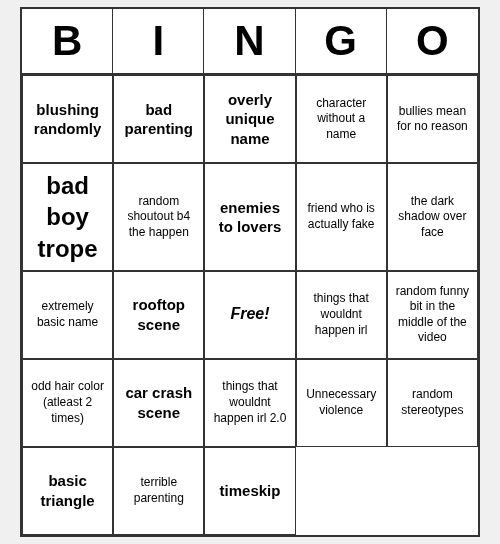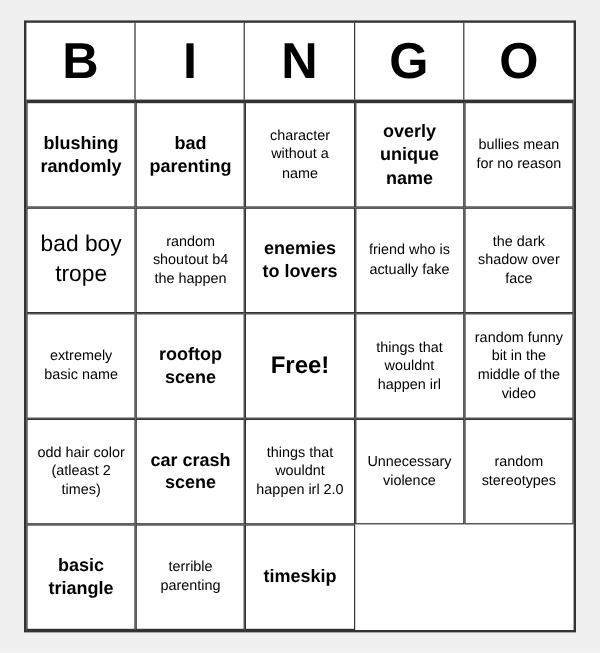--- a/index.html
+++ b/index.html
@@ -41,26 +41,27 @@
       min-height: 88px;
       display: flex;
       align-items: center;
       justify-content: center;
       text-align: center;
       padding: 6px;
       font-size: 12px;
       line-height: 1.3;
     }
     .bingo-cell.free {
-      font-size: 20px;
+      font-size: 16px;
       font-weight: bold;
+      font-style: italic;
     }
     .bingo-cell.large-text {
-      font-size: 19px;
-      font-weight: normal;
+      font-size: 24px;
+      font-weight: bold;
     }
     .bingo-cell.medium-large {
       font-size: 15px;
       font-weight: bold;
     }
     .bingo-cell.in-school {
       font-size: 20px;
       font-weight: bold;
     }
   </style>
@@ -71,22 +72,22 @@
   <div class="bingo-header">
   <div class="bingo-letter">B</div>
       <div class="bingo-letter">I</div>
       <div class="bingo-letter">N</div>
       <div class="bingo-letter">G</div>
       <div class="bingo-letter">O</div>
     </div>
   <div class="bingo-grid">
   <div class="bingo-cell medium-large">blushing randomly</div>
       <div class="bingo-cell medium-large">bad parenting</div>
+      <div class="bingo-cell medium-large">overly unique name</div>
       <div class="bingo-cell normal">character without a name</div>
-      <div class="bingo-cell medium-large">overly unique name</div>
       <div class="bingo-cell normal">bullies mean for no reason</div>
       <div class="bingo-cell large-text">bad boy trope</div>
       <div class="bingo-cell normal">random shoutout b4 the happen</div>
       <div class="bingo-cell medium-large">enemies to lovers</div>
       <div class="bingo-cell normal">friend who is actually fake</div>
       <div class="bingo-cell normal">the dark shadow over face</div>
       <div class="bingo-cell normal">extremely basic name</div>
       <div class="bingo-cell medium-large">rooftop scene</div>
       <div class="bingo-cell free">Free!</div>
       <div class="bingo-cell normal">things that wouldnt happen irl</div>

